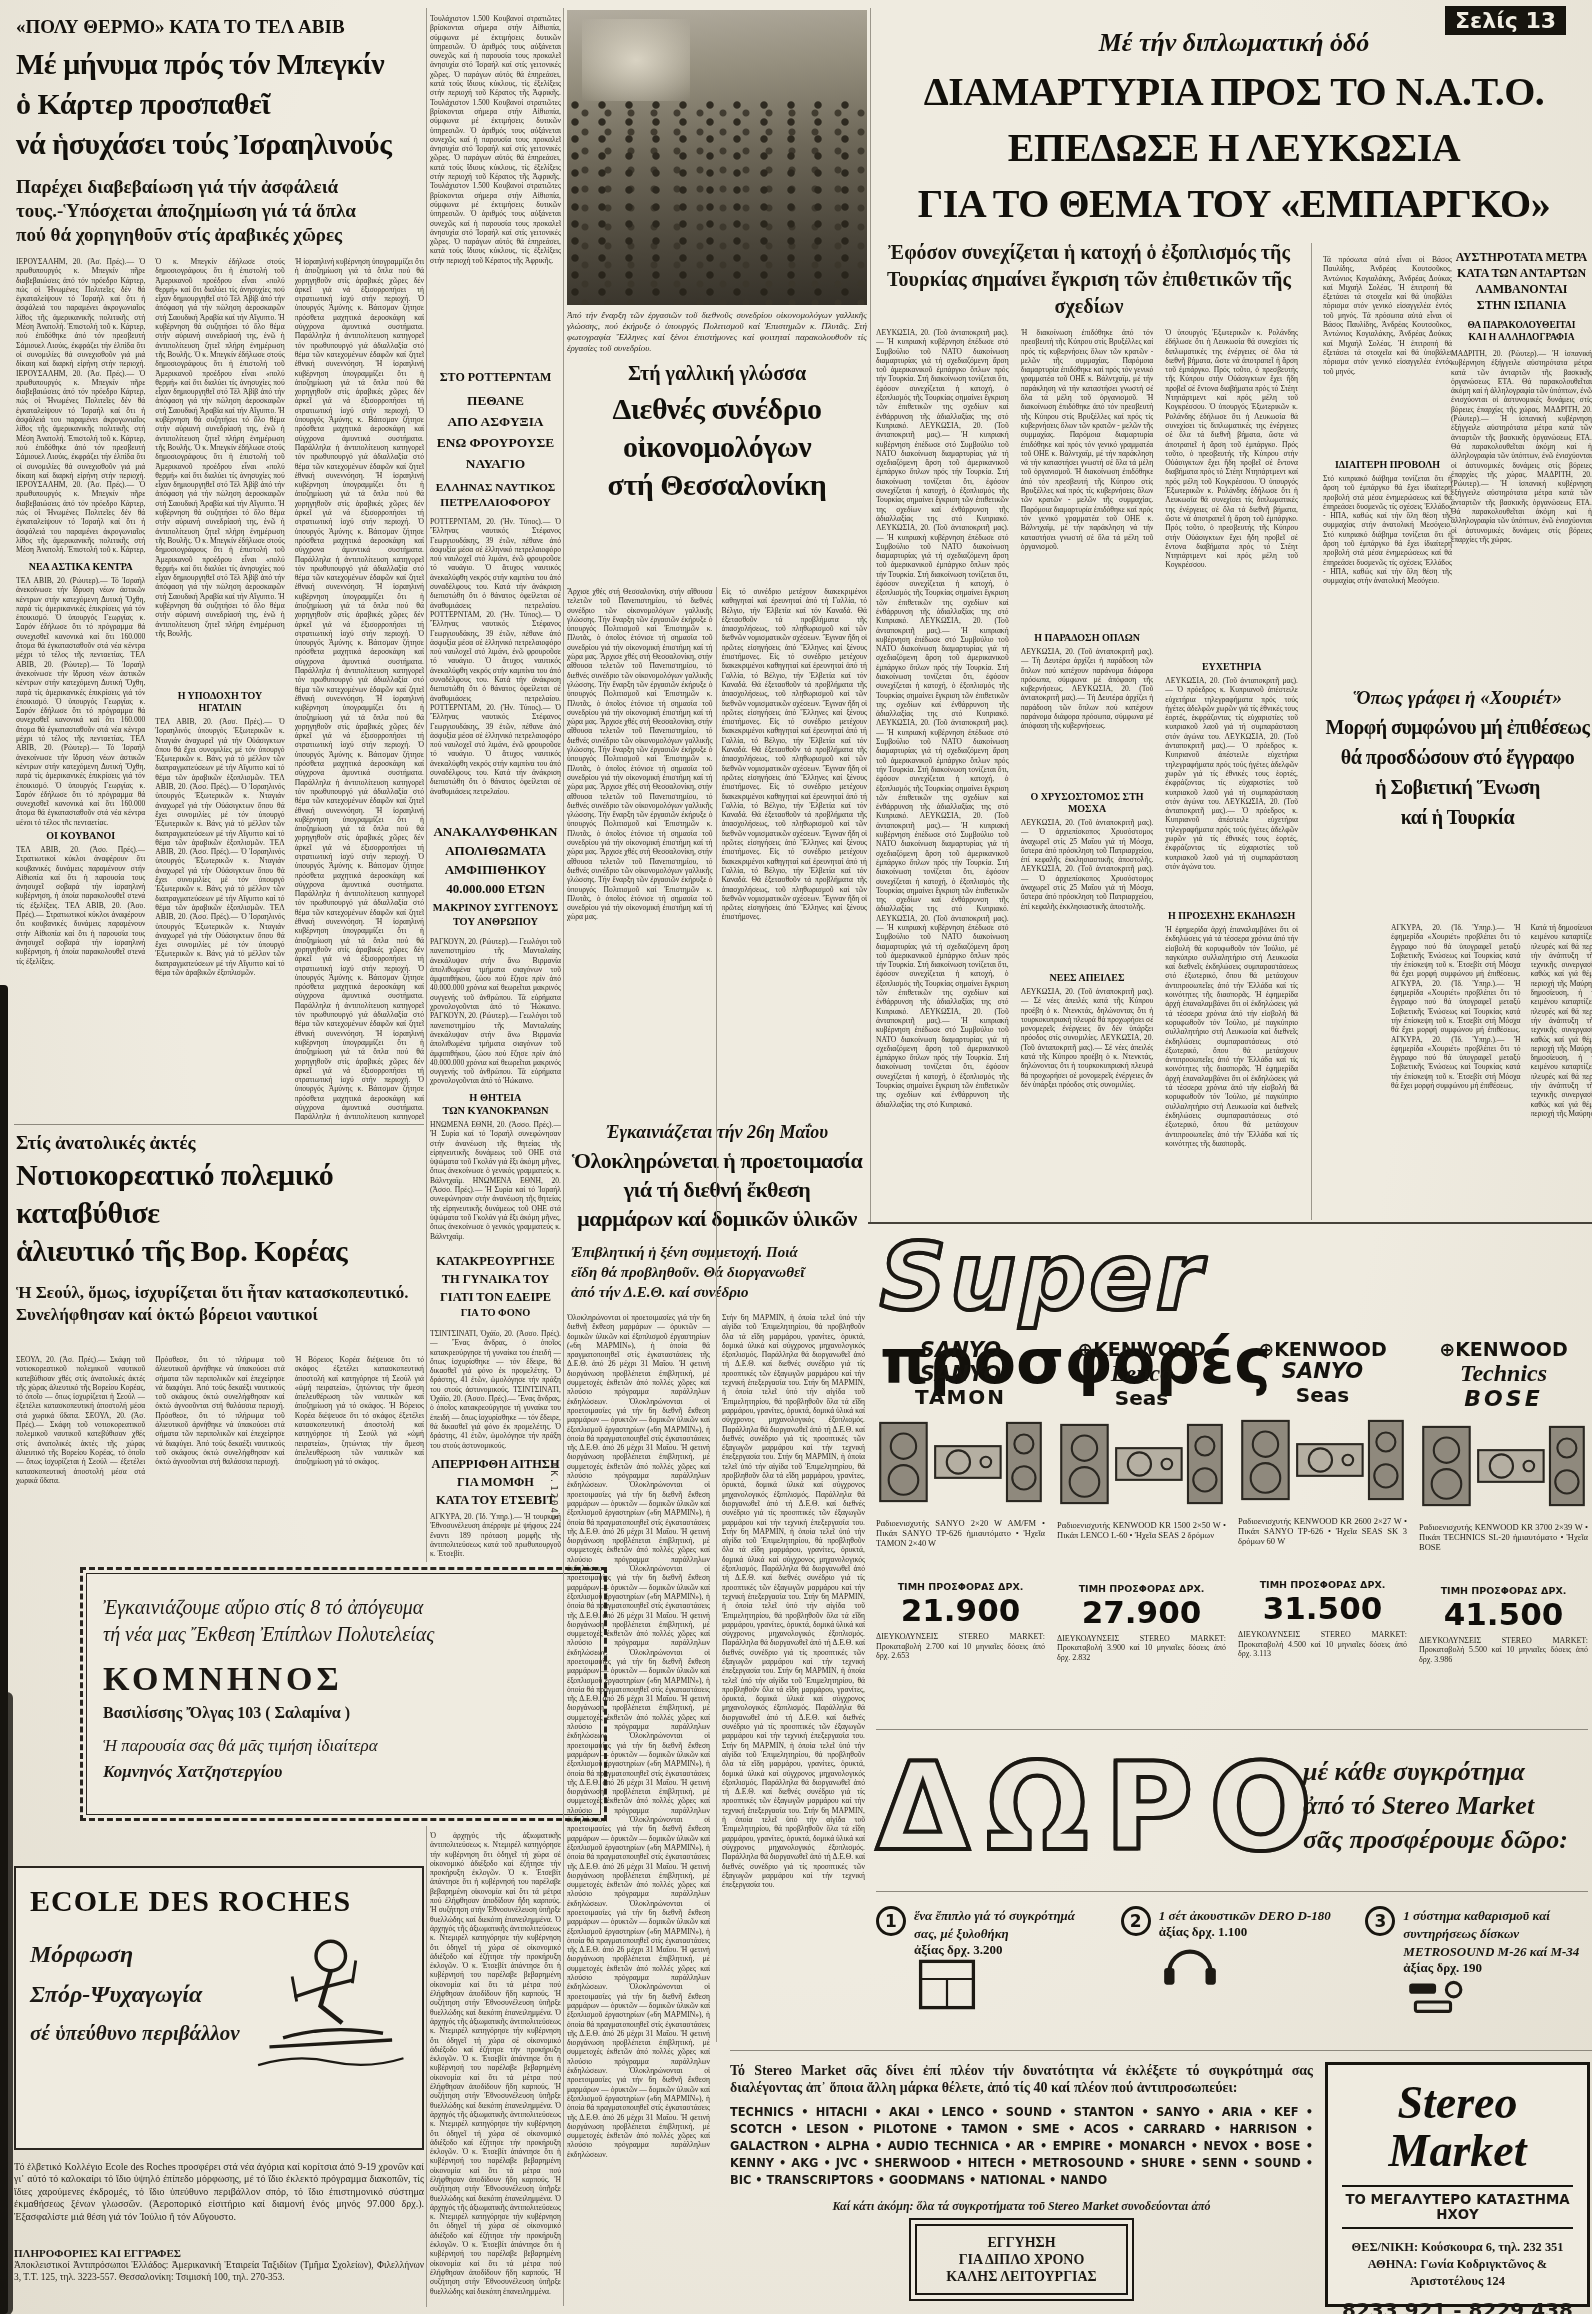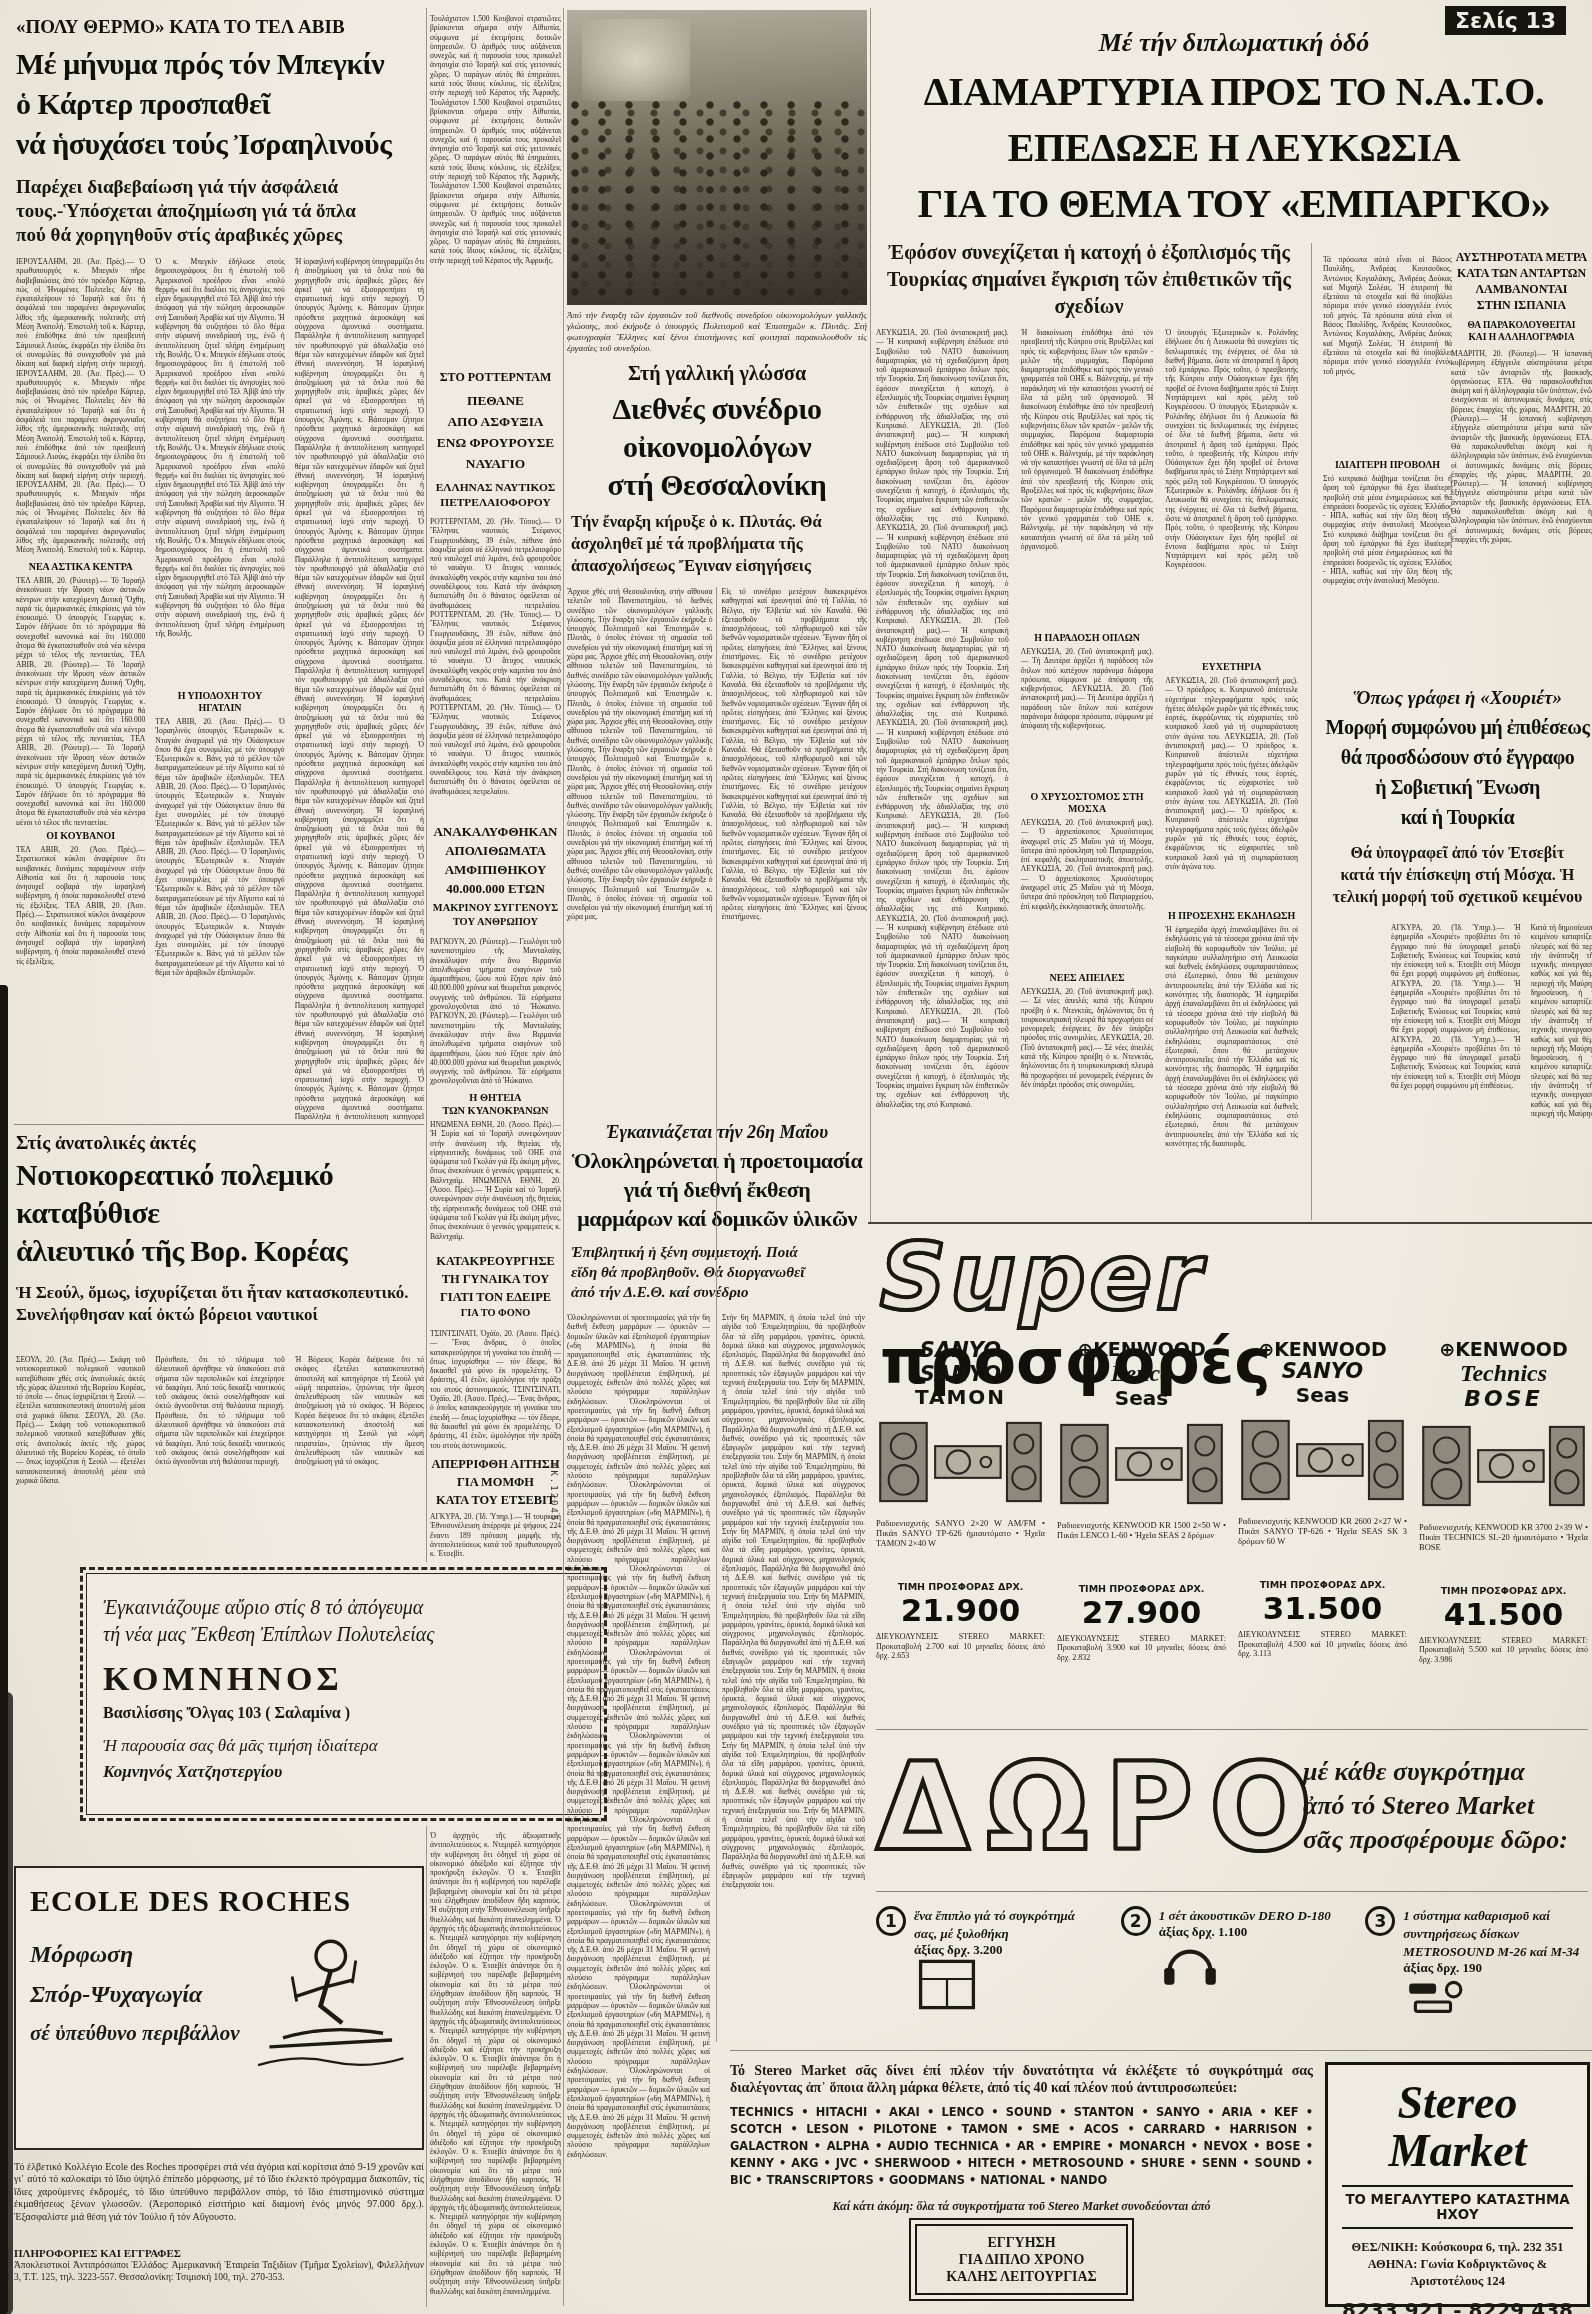--- a/index.html
+++ b/index.html
@@ -170,23 +170,20 @@
   <div class="ab photo" style="left:567px;top:10px;width:300px;height:295px;background:linear-gradient(175deg,#b3ada0 0%,#96907f 22%,#6e6859 48%,#4a453a 78%,#332f27 100%)">
     <div class="ph-light"></div>
     <div class="crowd"></div>
   </div>
   <div class="ab cap" style="left:567px;top:310px;width:300px;height:46px;overflow:hidden">Ἀπό τήν ἔναρξη τῶν ἐργασιῶν τοῦ διεθνοῦς συνεδρίου οἰκονομολόγων γαλλικῆς γλώσσης, πού ἐκήρυξε ὁ ὑπουργός Πολιτισμοῦ καί Ἐπιστημῶν κ. Πλυτᾶς. Στή φωτογραφία Ἕλληνες καί ξένοι ἐπιστήμονες καί φοιτηταί παρακολουθοῦν τίς ἐργασίες τοῦ συνεδρίου.</div>
 
   <div class="ab kick ctr" style="left:567px;top:362px;width:300px;font-size:20px">Στή γαλλική γλώσσα</div>
   <div class="ab headline ctr" style="left:567px;top:390px;width:300px;font-size:30px;line-height:38px">Διεθνές συνέδριο
 οἰκονομολόγων
 στή Θεσσαλονίκη</div>
-  <div class="ab deck" style="left:571px;top:511px;width:295px;font-size:16.4px;line-height:22px">Τήν ἔναρξη κήρυξε ὁ κ. Πλυτάς. Θά
-ἀσχοληθεῖ μέ τά προβλήματα τῆς
-ἀπασχολήσεως Ἔγιναν εἰσηγήσεις</div>
   <div class="ab" style="left:567px;top:587px;width:300px;height:527px;display:flex;gap:9px">
     <div class="tx" style="flex:1;height:527px">Ἄρχισε χθές στή Θεσσαλονίκη, στήν αἴθουσα τελετῶν τοῦ Πανεπιστημίου, τό διεθνές συνέδριο τῶν οἰκονομολόγων γαλλικῆς γλώσσης. Τήν ἔναρξη τῶν ἐργασιῶν ἐκήρυξε ὁ ὑπουργός Πολιτισμοῦ καί Ἐπιστημῶν κ. Πλυτᾶς, ὁ ὁποῖος ἐτόνισε τή σημασία τοῦ συνεδρίου γιά τήν οἰκονομική ἐπιστήμη καί τή χώρα μας. Ἄρχισε χθές στή Θεσσαλονίκη, στήν αἴθουσα τελετῶν τοῦ Πανεπιστημίου, τό διεθνές συνέδριο τῶν οἰκονομολόγων γαλλικῆς γλώσσης. Τήν ἔναρξη τῶν ἐργασιῶν ἐκήρυξε ὁ ὑπουργός Πολιτισμοῦ καί Ἐπιστημῶν κ. Πλυτᾶς, ὁ ὁποῖος ἐτόνισε τή σημασία τοῦ συνεδρίου γιά τήν οἰκονομική ἐπιστήμη καί τή χώρα μας. Ἄρχισε χθές στή Θεσσαλονίκη, στήν αἴθουσα τελετῶν τοῦ Πανεπιστημίου, τό διεθνές συνέδριο τῶν οἰκονομολόγων γαλλικῆς γλώσσης. Τήν ἔναρξη τῶν ἐργασιῶν ἐκήρυξε ὁ ὑπουργός Πολιτισμοῦ καί Ἐπιστημῶν κ. Πλυτᾶς, ὁ ὁποῖος ἐτόνισε τή σημασία τοῦ συνεδρίου γιά τήν οἰκονομική ἐπιστήμη καί τή χώρα μας. Ἄρχισε χθές στή Θεσσαλονίκη, στήν αἴθουσα τελετῶν τοῦ Πανεπιστημίου, τό διεθνές συνέδριο τῶν οἰκονομολόγων γαλλικῆς γλώσσης. Τήν ἔναρξη τῶν ἐργασιῶν ἐκήρυξε ὁ ὑπουργός Πολιτισμοῦ καί Ἐπιστημῶν κ. Πλυτᾶς, ὁ ὁποῖος ἐτόνισε τή σημασία τοῦ συνεδρίου γιά τήν οἰκονομική ἐπιστήμη καί τή χώρα μας. Ἄρχισε χθές στή Θεσσαλονίκη, στήν αἴθουσα τελετῶν τοῦ Πανεπιστημίου, τό διεθνές συνέδριο τῶν οἰκονομολόγων γαλλικῆς γλώσσης. Τήν ἔναρξη τῶν ἐργασιῶν ἐκήρυξε ὁ ὑπουργός Πολιτισμοῦ καί Ἐπιστημῶν κ. Πλυτᾶς, ὁ ὁποῖος ἐτόνισε τή σημασία τοῦ συνεδρίου γιά τήν οἰκονομική ἐπιστήμη καί τή χώρα μας.</div>
     <div class="tx" style="flex:1;height:527px">Εἰς τό συνέδριο μετέχουν διακεκριμένοι καθηγηταί καί ἐρευνηταί ἀπό τή Γαλλία, τό Βέλγιο, τήν Ἑλβετία καί τόν Καναδά. Θά ἐξετασθοῦν τά προβλήματα τῆς ἀπασχολήσεως, τοῦ πληθωρισμοῦ καί τῶν διεθνῶν νομισματικῶν σχέσεων. Ἔγιναν ἤδη οἱ πρῶτες εἰσηγήσεις ἀπό Ἕλληνες καί ξένους ἐπιστήμονες. Εἰς τό συνέδριο μετέχουν διακεκριμένοι καθηγηταί καί ἐρευνηταί ἀπό τή Γαλλία, τό Βέλγιο, τήν Ἑλβετία καί τόν Καναδά. Θά ἐξετασθοῦν τά προβλήματα τῆς ἀπασχολήσεως, τοῦ πληθωρισμοῦ καί τῶν διεθνῶν νομισματικῶν σχέσεων. Ἔγιναν ἤδη οἱ πρῶτες εἰσηγήσεις ἀπό Ἕλληνες καί ξένους ἐπιστήμονες. Εἰς τό συνέδριο μετέχουν διακεκριμένοι καθηγηταί καί ἐρευνηταί ἀπό τή Γαλλία, τό Βέλγιο, τήν Ἑλβετία καί τόν Καναδά. Θά ἐξετασθοῦν τά προβλήματα τῆς ἀπασχολήσεως, τοῦ πληθωρισμοῦ καί τῶν διεθνῶν νομισματικῶν σχέσεων. Ἔγιναν ἤδη οἱ πρῶτες εἰσηγήσεις ἀπό Ἕλληνες καί ξένους ἐπιστήμονες. Εἰς τό συνέδριο μετέχουν διακεκριμένοι καθηγηταί καί ἐρευνηταί ἀπό τή Γαλλία, τό Βέλγιο, τήν Ἑλβετία καί τόν Καναδά. Θά ἐξετασθοῦν τά προβλήματα τῆς ἀπασχολήσεως, τοῦ πληθωρισμοῦ καί τῶν διεθνῶν νομισματικῶν σχέσεων. Ἔγιναν ἤδη οἱ πρῶτες εἰσηγήσεις ἀπό Ἕλληνες καί ξένους ἐπιστήμονες. Εἰς τό συνέδριο μετέχουν διακεκριμένοι καθηγηταί καί ἐρευνηταί ἀπό τή Γαλλία, τό Βέλγιο, τήν Ἑλβετία καί τόν Καναδά. Θά ἐξετασθοῦν τά προβλήματα τῆς ἀπασχολήσεως, τοῦ πληθωρισμοῦ καί τῶν διεθνῶν νομισματικῶν σχέσεων. Ἔγιναν ἤδη οἱ πρῶτες εἰσηγήσεις ἀπό Ἕλληνες καί ξένους ἐπιστήμονες.</div>
   </div>
 
   <div class="ab kick ctr" style="left:567px;top:1122px;width:300px;font-size:18px;font-style:italic">Ἐγκαινιάζεται τήν 26η Μαΐου</div>
   <div class="ab headline ctr" style="left:567px;top:1146px;width:300px;font-size:22px;line-height:29px">Ὁλοκληρώνεται ἡ προετοιμασία
 γιά τή διεθνή ἔκθεση
 μαρμάρων καί δομικῶν ὑλικῶν</div>
   <div class="ab deck" style="left:571px;top:1242px;width:295px;font-size:15px;line-height:20px;font-style:italic">Ἐπιβλητική ἡ ξένη συμμετοχή. Ποιά
@@ -233,23 +230,20 @@
     <div class="bh" style="font-size:9.5px;line-height:12px;margin-top:6px">ΘΑ ΠΑΡΑΚΟΛΟΥΘΕΙΤΑΙ
 ΚΑΙ Η ΑΛΛΗΛΟΓΡΑΦΙΑ</div>
     <div class="tx" style="height:299px;margin-top:6px">ΜΑΔΡΙΤΗ, 20. (Ρώυτερ).— Ἡ ἱσπανική κυβέρνηση ἐξήγγειλε αὐστηρότατα μέτρα κατά τῶν ἀνταρτῶν τῆς βασκικῆς ὀργανώσεως ΕΤΑ. Θά παρακολουθεῖται ἀκόμη καί ἡ ἀλληλογραφία τῶν ὑπόπτων, ἐνῶ ἐνισχύονται οἱ ἀστυνομικές δυνάμεις στίς βόρειες ἐπαρχίες τῆς χώρας. ΜΑΔΡΙΤΗ, 20. (Ρώυτερ).— Ἡ ἱσπανική κυβέρνηση ἐξήγγειλε αὐστηρότατα μέτρα κατά τῶν ἀνταρτῶν τῆς βασκικῆς ὀργανώσεως ΕΤΑ. Θά παρακολουθεῖται ἀκόμη καί ἡ ἀλληλογραφία τῶν ὑπόπτων, ἐνῶ ἐνισχύονται οἱ ἀστυνομικές δυνάμεις στίς βόρειες ἐπαρχίες τῆς χώρας. ΜΑΔΡΙΤΗ, 20. (Ρώυτερ).— Ἡ ἱσπανική κυβέρνηση ἐξήγγειλε αὐστηρότατα μέτρα κατά τῶν ἀνταρτῶν τῆς βασκικῆς ὀργανώσεως ΕΤΑ. Θά παρακολουθεῖται ἀκόμη καί ἡ ἀλληλογραφία τῶν ὑπόπτων, ἐνῶ ἐνισχύονται οἱ ἀστυνομικές δυνάμεις στίς βόρειες ἐπαρχίες τῆς χώρας.</div>
   </div>
 
   <div class="ab kick ctr" style="left:1323px;top:687px;width:269px;font-size:19px;font-style:italic">Ὅπως γράφει ἡ «Χουριέτ»</div>
   <div class="ab headline ctr" style="left:1323px;top:712px;width:269px;font-size:20px;line-height:30px">Μορφή συμφώνου μή ἐπιθέσεως
 θά προσδώσουν στό ἔγγραφο
 ἡ Σοβιετική Ἕνωση
 καί ἡ Τουρκία</div>
-  <div class="ab deck ctr" style="left:1323px;top:842px;width:269px;font-size:16px;line-height:22px">Θά ὑπογραφεῖ ἀπό τόν Ἐτσεβίτ
-κατά τήν ἐπίσκεψη στή Μόσχα. Ἡ
-τελική μορφή τοῦ σχετικοῦ κειμένου</div>
   <div class="ab" style="left:1391px;top:923px;width:269px;height:295px;display:flex;gap:10px">
     <div class="tx" style="flex:1;height:295px">ΑΓΚΥΡΑ, 20. (Ἰδ. Ὑπηρ.).— Ἡ ἐφημερίδα «Χουριέτ» προβλέπει ὅτι τό ἔγγραφο πού θά ὑπογραφεῖ μεταξύ Σοβιετικῆς Ἑνώσεως καί Τουρκίας κατά τήν ἐπίσκεψη τοῦ κ. Ἐτσεβίτ στή Μόσχα θά ἔχει μορφή συμφώνου μή ἐπιθέσεως. ΑΓΚΥΡΑ, 20. (Ἰδ. Ὑπηρ.).— Ἡ ἐφημερίδα «Χουριέτ» προβλέπει ὅτι τό ἔγγραφο πού θά ὑπογραφεῖ μεταξύ Σοβιετικῆς Ἑνώσεως καί Τουρκίας κατά τήν ἐπίσκεψη τοῦ κ. Ἐτσεβίτ στή Μόσχα θά ἔχει μορφή συμφώνου μή ἐπιθέσεως. ΑΓΚΥΡΑ, 20. (Ἰδ. Ὑπηρ.).— Ἡ ἐφημερίδα «Χουριέτ» προβλέπει ὅτι τό ἔγγραφο πού θά ὑπογραφεῖ μεταξύ Σοβιετικῆς Ἑνώσεως καί Τουρκίας κατά τήν ἐπίσκεψη τοῦ κ. Ἐτσεβίτ στή Μόσχα θά ἔχει μορφή συμφώνου μή ἐπιθέσεως.</div>
     <div class="tx" style="flex:1;height:295px">Κατά τή δημοσίευση, ἡ τελική μορφή τοῦ κειμένου καταρτίζεται ἤδη ἀπό τίς δύο πλευρές καί θά περιλαμβάνει ρῆτρες γιά τήν ἀνάπτυξη τῆς οἰκονομικῆς καί τεχνικῆς συνεργασίας τῶν δύο χωρῶν, καθώς καί γιά θέματα ἀσφαλείας στήν περιοχή τῆς Μαύρης Θαλάσσης. Κατά τή δημοσίευση, ἡ τελική μορφή τοῦ κειμένου καταρτίζεται ἤδη ἀπό τίς δύο πλευρές καί θά περιλαμβάνει ρῆτρες γιά τήν ἀνάπτυξη τῆς οἰκονομικῆς καί τεχνικῆς συνεργασίας τῶν δύο χωρῶν, καθώς καί γιά θέματα ἀσφαλείας στήν περιοχή τῆς Μαύρης Θαλάσσης. Κατά τή δημοσίευση, ἡ τελική μορφή τοῦ κειμένου καταρτίζεται ἤδη ἀπό τίς δύο πλευρές καί θά περιλαμβάνει ρῆτρες γιά τήν ἀνάπτυξη τῆς οἰκονομικῆς καί τεχνικῆς συνεργασίας τῶν δύο χωρῶν, καθώς καί γιά θέματα ἀσφαλείας στήν περιοχή τῆς Μαύρης Θαλάσσης.</div>
   </div>
 
   <div class="vr" style="left:426px;top:8px;height:1554px"></div>
   <div class="vr" style="left:426px;top:1826px;height:481px"></div>
   <div class="vr" style="left:563px;top:8px;height:2298px"></div>
   <div class="vr" style="left:870px;top:8px;height:1214px"></div>
   <div class="vr" style="left:1311px;top:243px;height:977px"></div>

